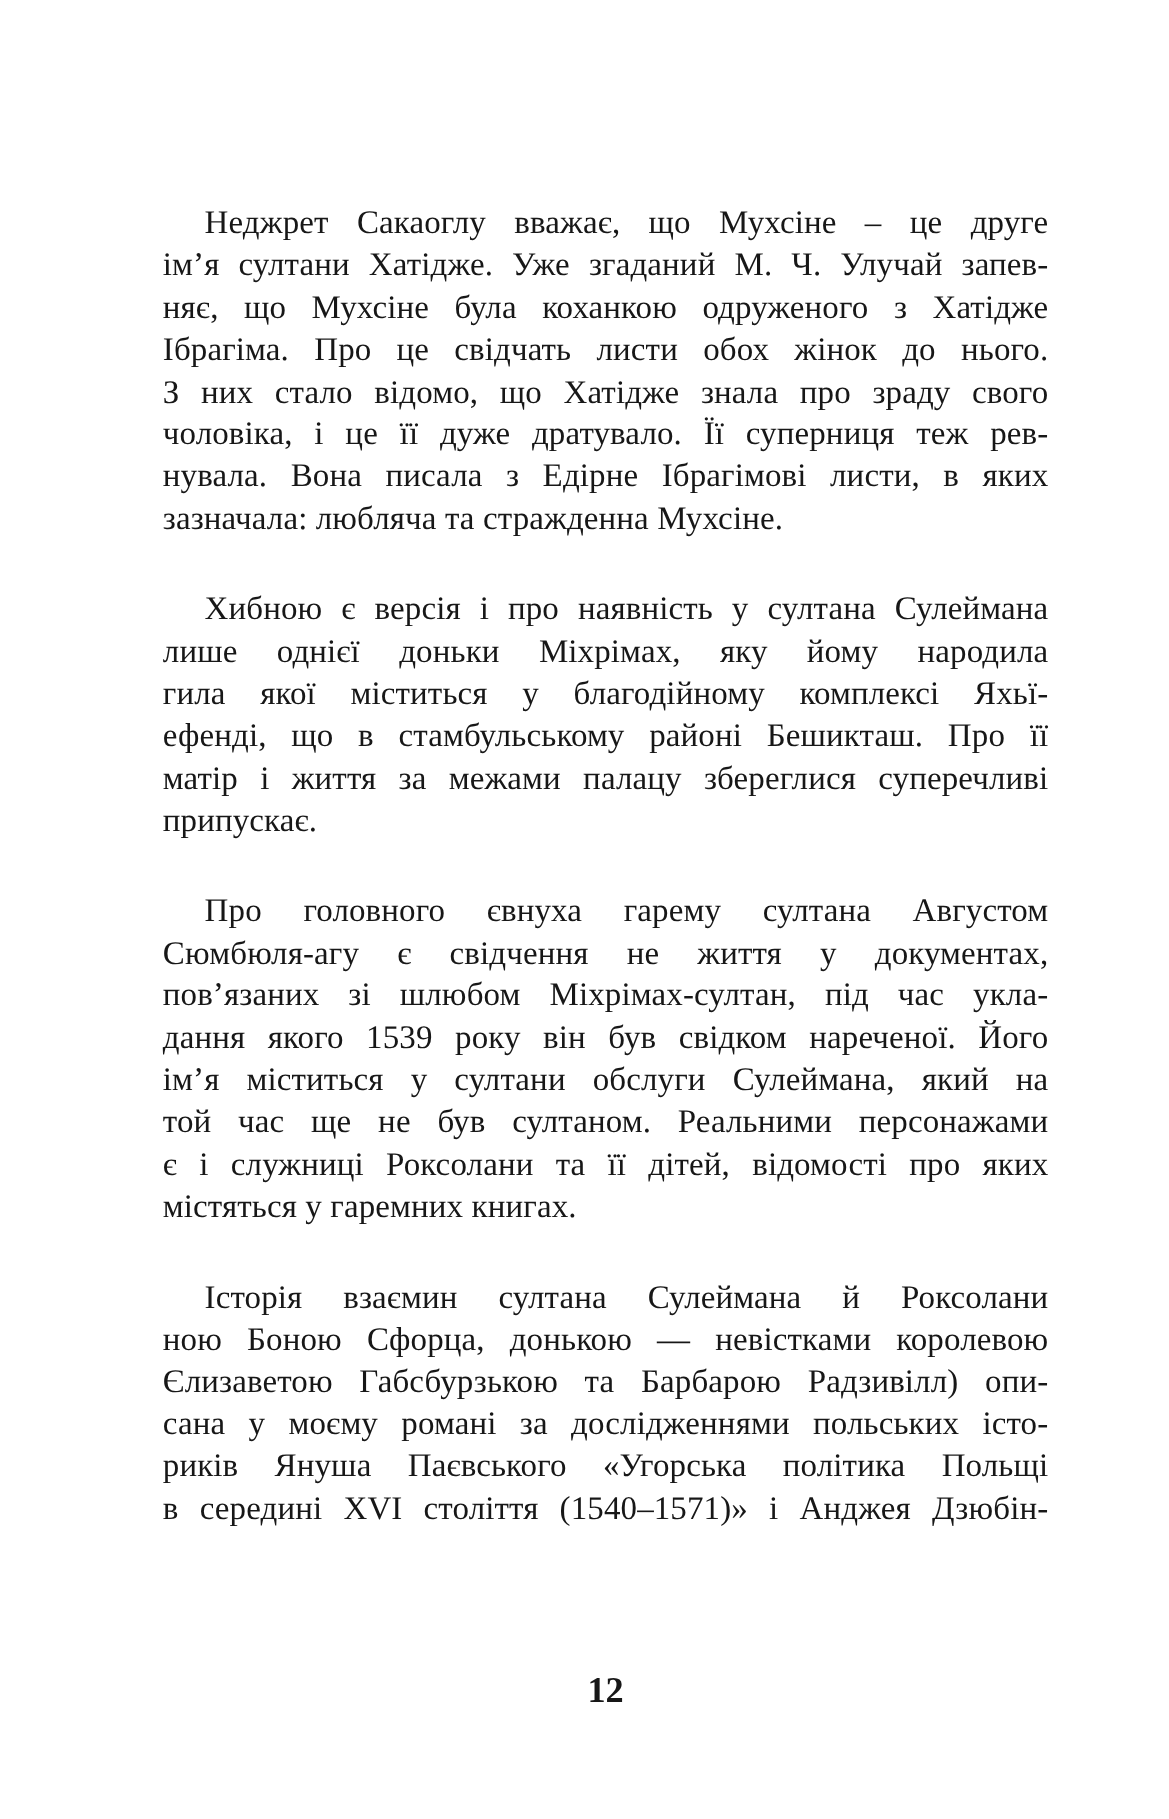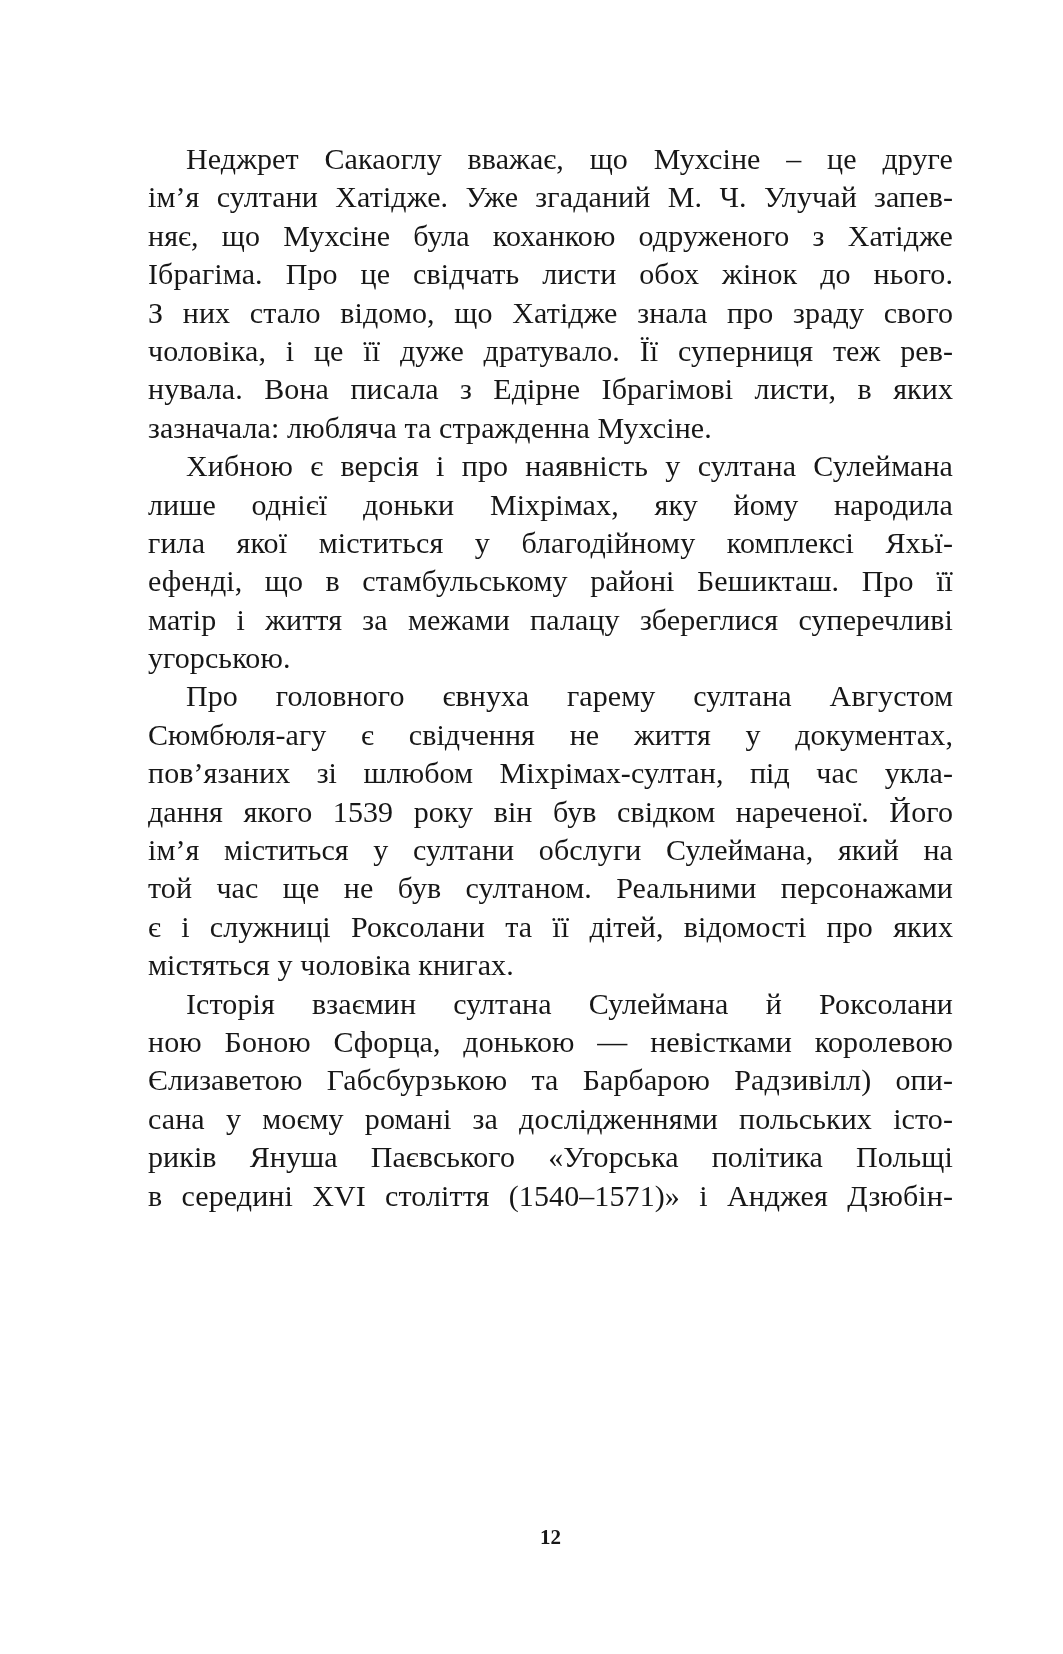--- a/index.html
+++ b/index.html
@@ -31,31 +31,32 @@
     line-height: 38.4px;
     font-size: 30px;
     text-align: justify;
     text-align-last: justify;
     white-space: normal;
     overflow: visible;
     letter-spacing: 0.1px;
   }
   .line.first {
     text-indent: 38px;
+    margin-top: 44px;
   }
   .line.endpara {
     text-align-last: left;
   }
   .page-number {
     position: absolute;
     left: 148px;
     top: 1520px;
     width: 805px;
     text-align: center;
-    font-size: 21px;
+    font-size: 33px;
     font-weight: bold;
     line-height: 34px;
     color: #171717;
   }
 </style>
 </head>
 <body>
 
 <div class="page">
   <div class="text-block">
@@ -68,31 +69,31 @@
         <div class="line">чоловіка, і це її дуже дратувало. Її суперниця теж рев-</div>
         <div class="line">нувала. Вона писала з Едірне Ібрагімові листи, в яких</div>
         <div class="line endpara">зазначала: любляча та стражденна Мухсіне.</div>
       </div>
       <div class="paragraph">
         <div class="line first">Хибною є версія і про наявність у султана Сулеймана</div>
         <div class="line">лише однієї доньки Міхрімах, яку йому народила</div>
         <div class="line">гила якої міститься у благодійному комплексі Яхьї-</div>
         <div class="line">ефенді, що в стамбульському районі Бешикташ. Про її</div>
         <div class="line">матір і життя за межами палацу збереглися суперечливі</div>
-        <div class="line endpara">угорською.</div>
+        <div class="line endpara">припускає.</div>
       </div>
       <div class="paragraph">
         <div class="line first">Про головного євнуха гарему султана Августом</div>
         <div class="line">Сюмбюля-агу є свідчення не життя у документах,</div>
         <div class="line">пов’язаних зі шлюбом Міхрімах-султан, під час укла-</div>
         <div class="line">дання якого 1539 року він був свідком нареченої. Його</div>
         <div class="line">ім’я міститься у султани обслуги Сулеймана, який на</div>
         <div class="line">той час ще не був султаном. Реальними персонажами</div>
         <div class="line">є і служниці Роксолани та її дітей, відомості про яких</div>
-        <div class="line endpara">містяться у чоловіка книгах.</div>
+        <div class="line endpara">містяться у гаремних книгах.</div>
       </div>
       <div class="paragraph">
         <div class="line first">Історія взаємин султана Сулеймана й Роксолани</div>
         <div class="line">ною Боною Сфорца, донькою — невістками королевою</div>
         <div class="line">Єлизаветою Габсбурзькою та Барбарою Радзивілл) опи-</div>
         <div class="line">сана у моєму романі за дослідженнями польських істо-</div>
         <div class="line">риків Януша Паєвського «Угорська політика Польщі</div>
         <div class="line">в середині XVI століття (1540–1571)» і Анджея Дзюбін-</div>
       </div>
     </div>

